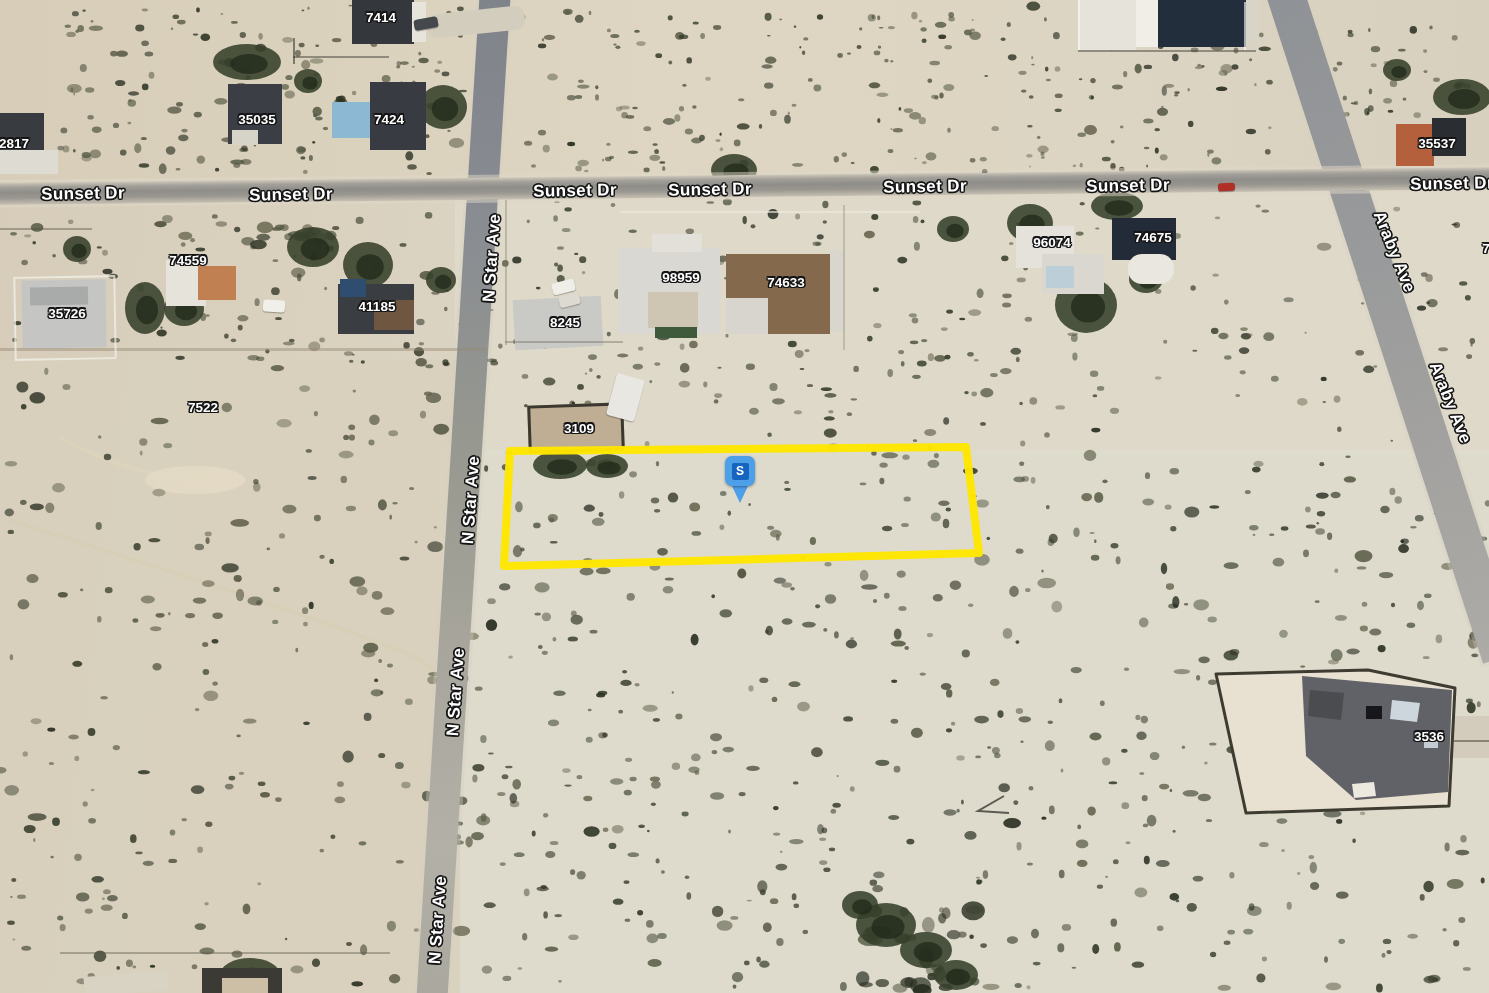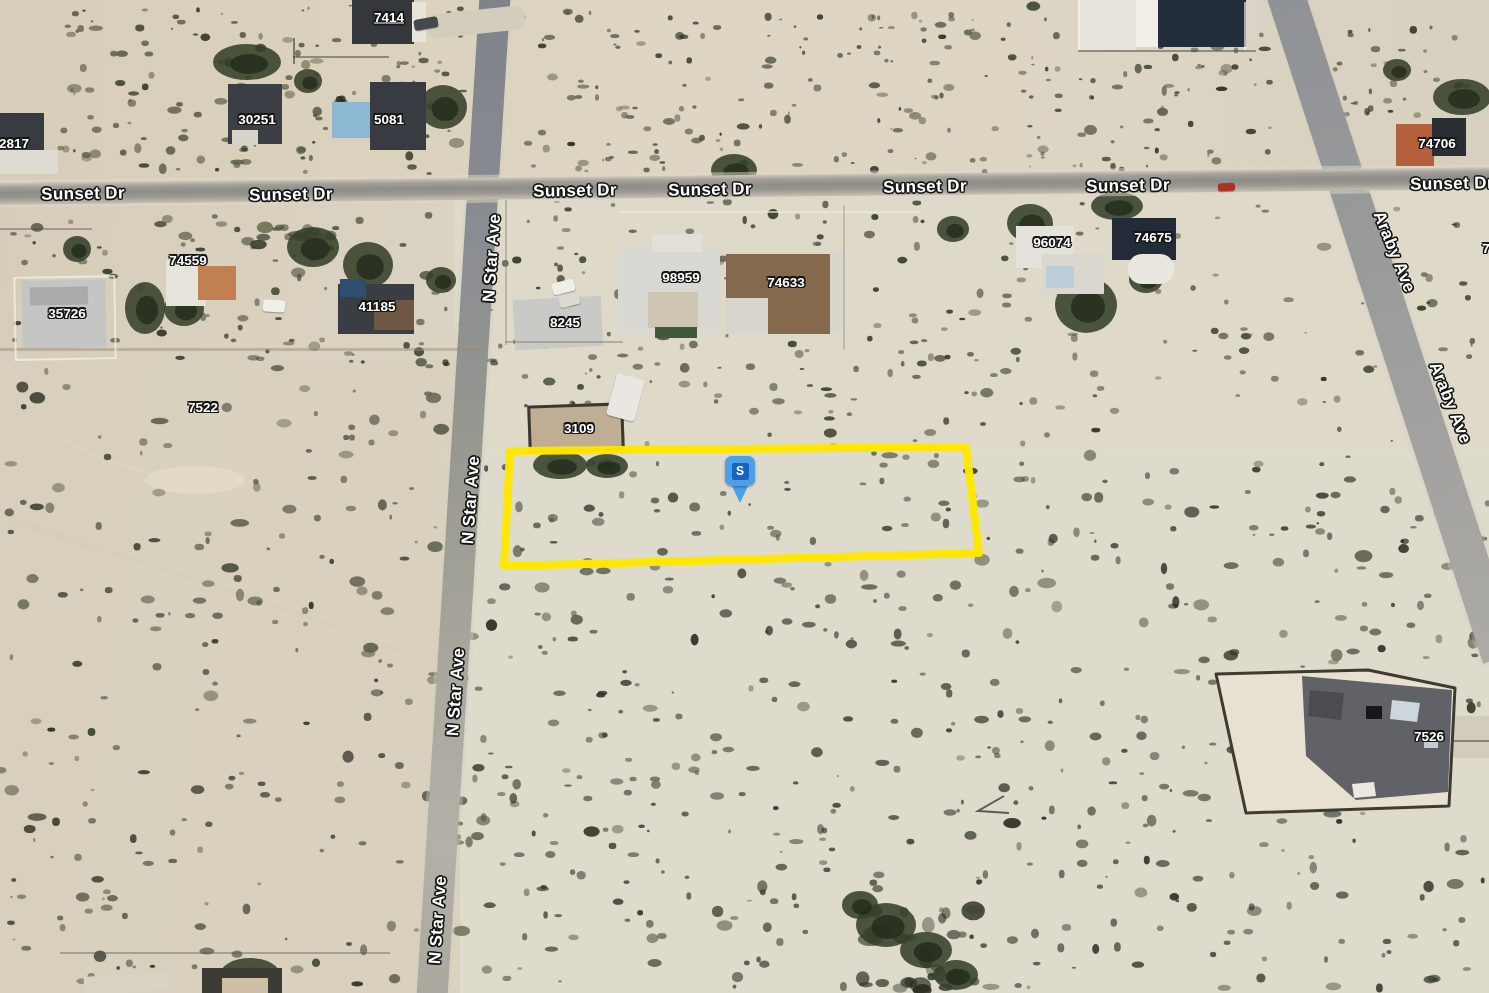--- a/index.html
+++ b/index.html
@@ -1786,36 +1786,36 @@
       <span class="street-label" style="left: 710px; top: 190px; transform: translate(-50%, -50%) rotate(-1deg);">Sunset Dr</span>
       <span class="street-label" style="left: 925px; top: 187px; transform: translate(-50%, -50%) rotate(-1deg);">Sunset Dr</span>
       <span class="street-label" style="left: 1128px; top: 186px; transform: translate(-50%, -50%) rotate(-1deg);">Sunset Dr</span>
       <span class="street-label" style="left: 1452px; top: 184px; transform: translate(-50%, -50%) rotate(-1deg);">Sunset Dr</span>
       <span class="street-label" style="left: 492px; top: 258px; transform: translate(-50%, -50%) rotate(-86deg);">N Star Ave</span>
       <span class="street-label" style="left: 471px; top: 500px; transform: translate(-50%, -50%) rotate(-86deg);">N Star Ave</span>
       <span class="street-label" style="left: 456px; top: 692px; transform: translate(-50%, -50%) rotate(-86deg);">N Star Ave</span>
       <span class="street-label" style="left: 438px; top: 920px; transform: translate(-50%, -50%) rotate(-86deg);">N Star Ave</span>
       <span class="street-label" style="left: 1394px; top: 252px; transform: translate(-50%, -50%) rotate(68deg);">Araby Ave</span>
       <span class="street-label" style="left: 1450px; top: 403px; transform: translate(-50%, -50%) rotate(68deg);">Araby Ave</span>
-      <span class="parcel-label" style="left: 389px; top: 17px; transform: translate(-50%, -50%); text-decoration: underline;">7414</span>
-      <span class="parcel-label" style="left: 257px; top: 119px; transform: translate(-50%, -50%);">30251</span>
-      <span class="parcel-label" style="left: 389px; top: 119px; transform: translate(-50%, -50%);">5081</span>
+      <span class="parcel-label" style="left: 381px; top: 17px; transform: translate(-50%, -50%);">7414</span>
+      <span class="parcel-label" style="left: 257px; top: 119px; transform: translate(-50%, -50%);">35035</span>
+      <span class="parcel-label" style="left: 389px; top: 119px; transform: translate(-50%, -50%);">7424</span>
       <span class="parcel-label" style="left: 14px; top: 143px; transform: translate(-50%, -50%);">2817</span>
       <span class="parcel-label" style="left: 67px; top: 313px; transform: translate(-50%, -50%);">35726</span>
       <span class="parcel-label" style="left: 188px; top: 260px; transform: translate(-50%, -50%);">74559</span>
       <span class="parcel-label" style="left: 377px; top: 306px; transform: translate(-50%, -50%);">41185</span>
       <span class="parcel-label" style="left: 565px; top: 322px; transform: translate(-50%, -50%);">8245</span>
       <span class="parcel-label" style="left: 681px; top: 277px; transform: translate(-50%, -50%);">98959</span>
       <span class="parcel-label" style="left: 786px; top: 282px; transform: translate(-50%, -50%);">74633</span>
       <span class="parcel-label" style="left: 1052px; top: 242px; transform: translate(-50%, -50%);">96074</span>
       <span class="parcel-label" style="left: 1153px; top: 237px; transform: translate(-50%, -50%);">74675</span>
-      <span class="parcel-label" style="left: 1437px; top: 143px; transform: translate(-50%, -50%);">74706</span>
+      <span class="parcel-label" style="left: 1437px; top: 143px; transform: translate(-50%, -50%);">35537</span>
       <span class="parcel-label" style="left: 203px; top: 407px; transform: translate(-50%, -50%);">7522</span>
       <span class="parcel-label" style="left: 579px; top: 428px; transform: translate(-50%, -50%);">3109</span>
-      <span class="parcel-label" style="left: 1429px; top: 736px; transform: translate(-50%, -50%);">7526</span>
+      <span class="parcel-label" style="left: 1429px; top: 736px; transform: translate(-50%, -50%);">3536</span>
       <span class="parcel-label" style="left: 1486px; top: 248px; transform: translate(-50%, -50%);">7</span>
     </div>
 
   <div class="marker" id="pin" style="left: 740px; top: 503px;">
     <div class="marker-tail"></div>
     <div class="marker-head">
       <span class="marker-letter">S</span>
     </div>
   </div>
 </div>

